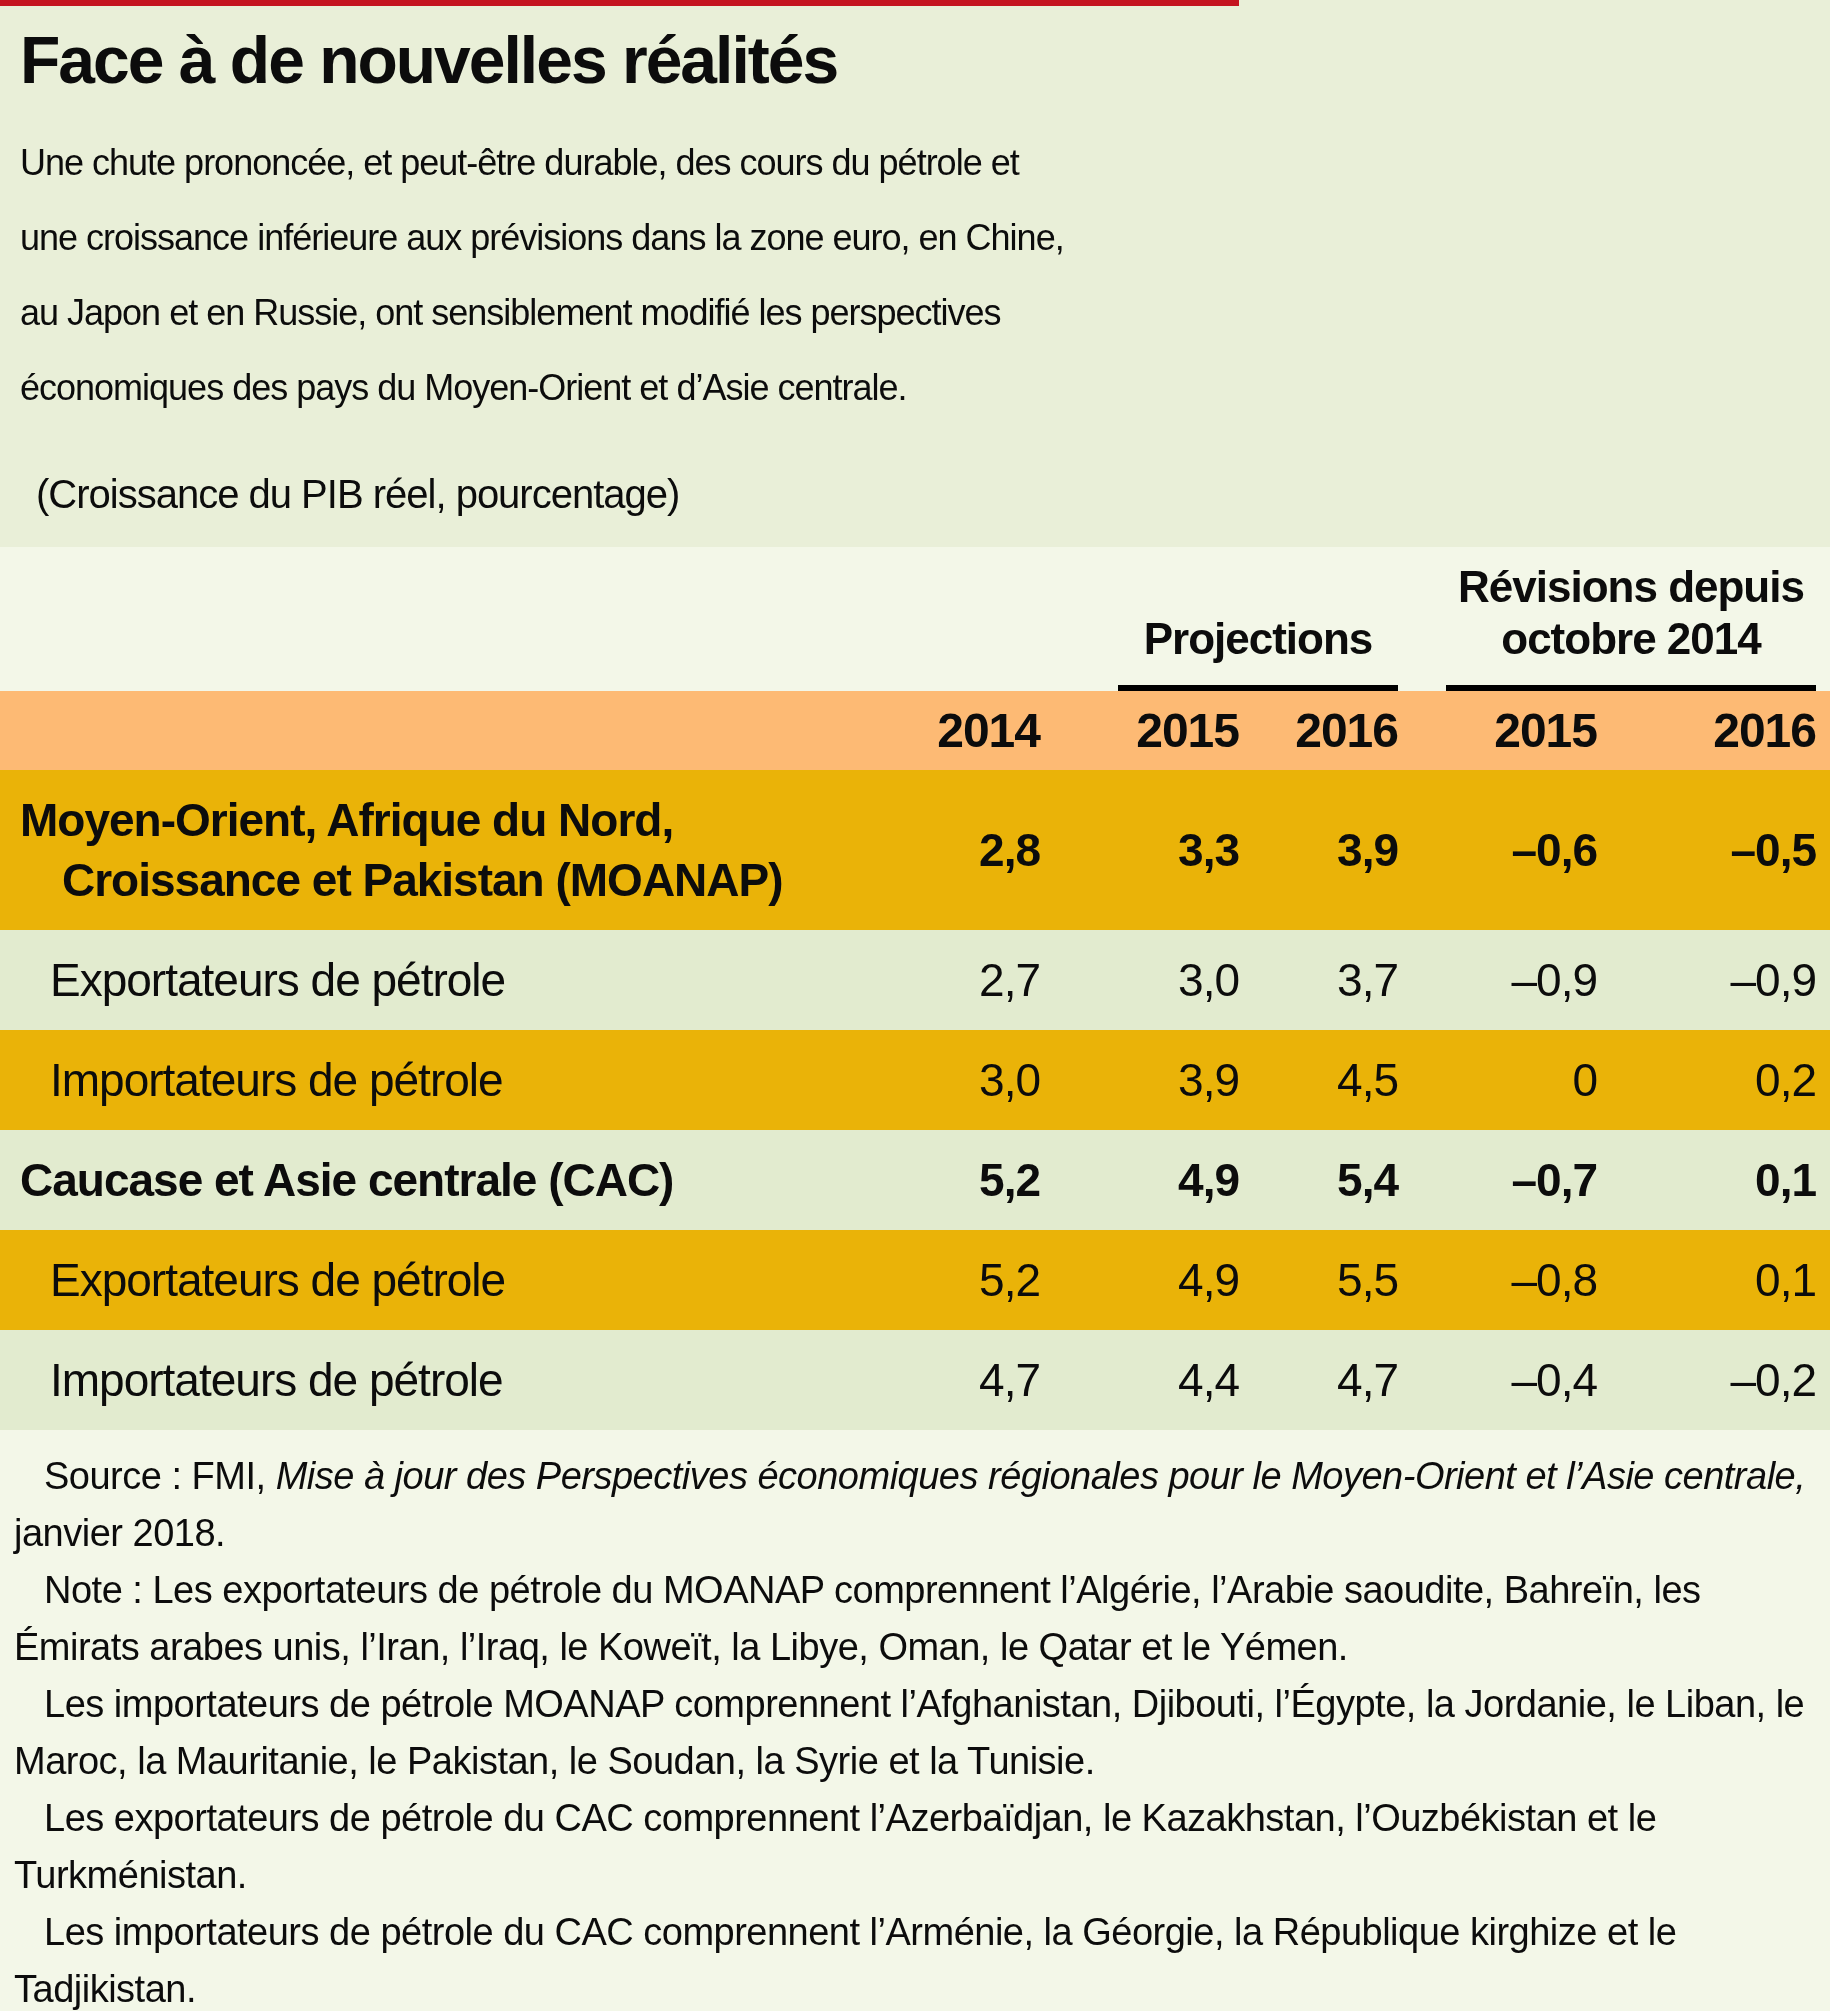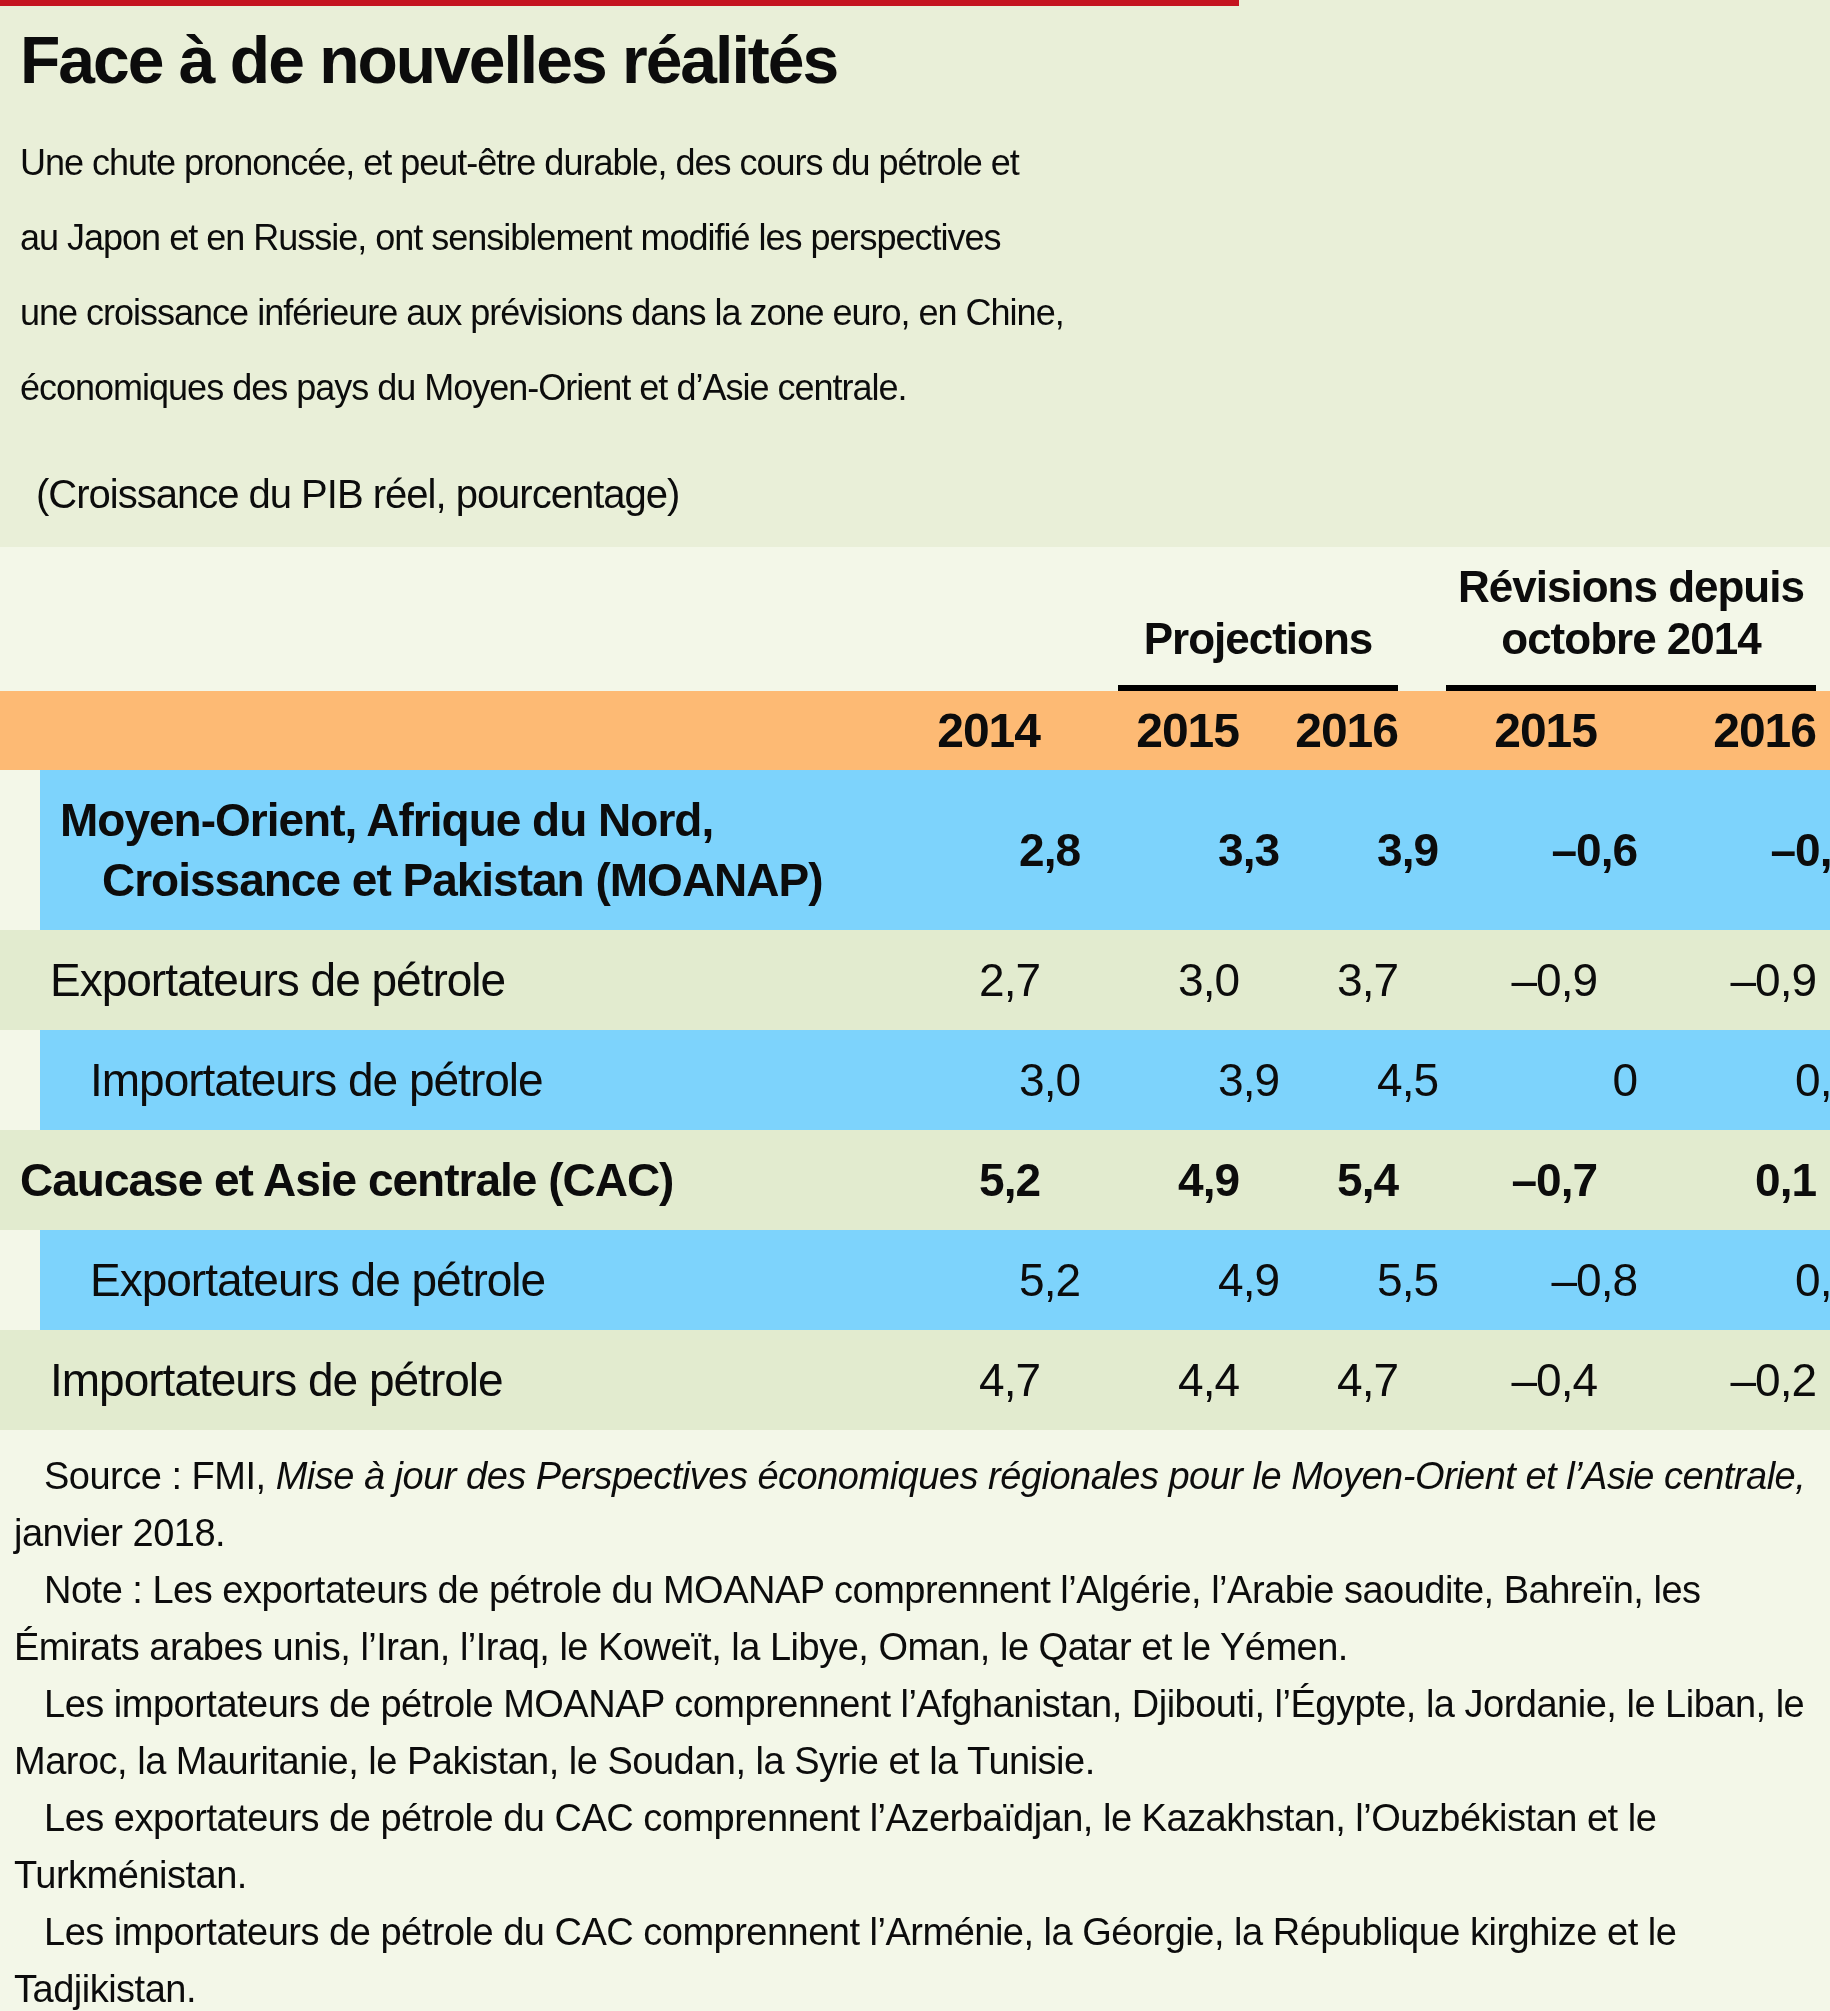--- a/index.html
+++ b/index.html
@@ -61,21 +61,21 @@
   }
   .group-projections { grid-column: 3 / 5; margin-left: 78px; }
   .group-revisions  { grid-column: 5 / 7; margin-left: 48px; }
   .year-row {
     background: #fdba74;
     padding-top: 12px;
     padding-bottom: 12px;
   }
   .year-row .num { font-weight: 700; font-size: 48px; }
   .data-row { font-size: 46px; padding-top: 20px; padding-bottom: 20px; }
-  .row-light { background: #7dd3fc; margin-left: 40px; }
+  .row-light { background: #eab308; }
   .row-dark  { background: #e2ebcf; }
   .row-bold, .row-bold .num { font-weight: 700; }
   .row-label { letter-spacing: -1px; line-height: 60px; }
   .row-label.indent { padding-left: 30px; }
   .label-line2 { display: block; padding-left: 42px; }
   .notes {
     padding: 18px 22px 10px 14px;
     font-size: 38px;
     letter-spacing: -0.5px;
     line-height: 57px;
@@ -85,22 +85,22 @@
 </style>
 </head>
 <body>
 
 <div class="red-rule"></div>
 
 <h1 class="figure-title">Face à de nouvelles réalités</h1>
 
 <div class="intro">
   <div>Une chute prononcée, et peut-être durable, des cours du pétrole et</div>
+  <div>une croissance inférieure aux prévisions dans la zone euro, en Chine,</div>
   <div>au Japon et en Russie, ont sensiblement modifié les perspectives</div>
-  <div>une croissance inférieure aux prévisions dans la zone euro, en Chine,</div>
   <div>économiques des pays du Moyen-Orient et d’Asie centrale.</div>
 </div>
 
 <div class="subtitle">(Croissance du PIB réel, pourcentage)</div>
 
 <div class="panel">
 
   <div class="grid-row head-groups">
     <div class="group-cell group-projections">Projections</div>
     <div class="group-cell group-revisions">Révisions depuis octobre 2014</div>

